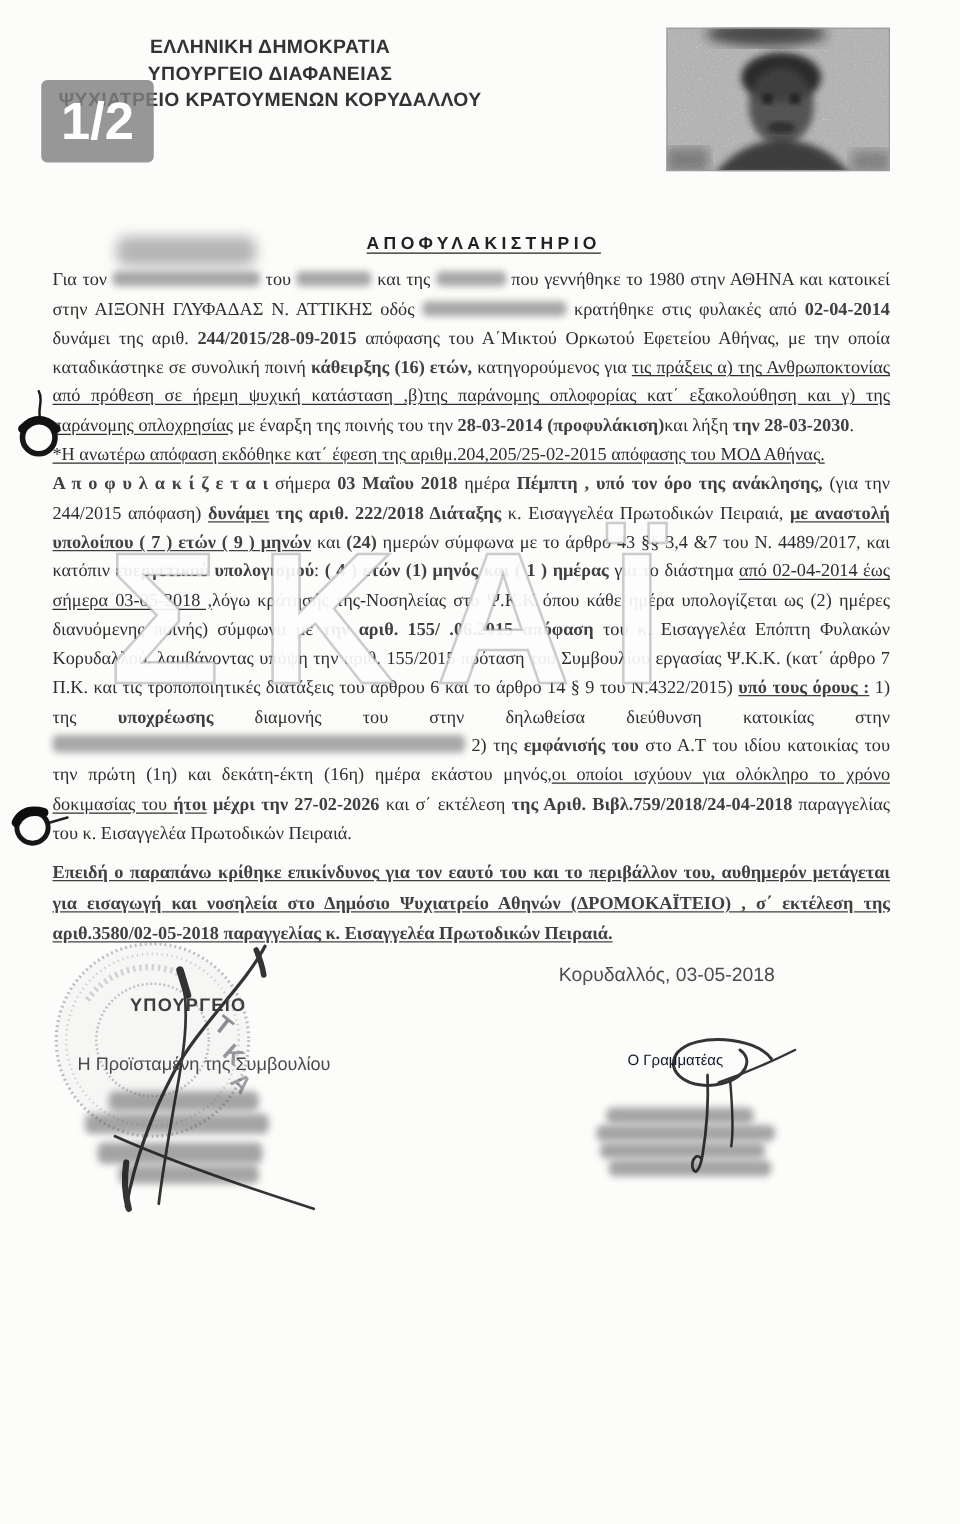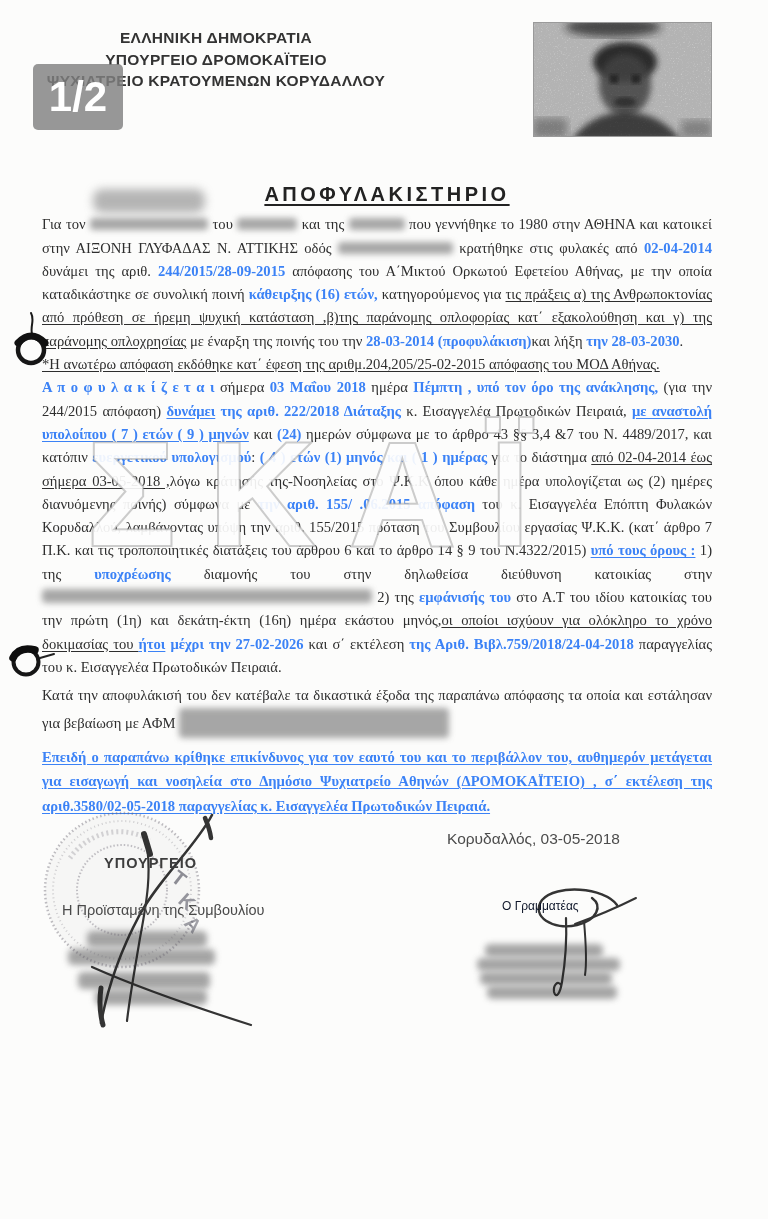--- a/index.html
+++ b/index.html
@@ -9,25 +9,25 @@
   .hdr{position:absolute;left:12px;top:27px;width:408px;text-align:center;z-index:3;
        font-family:"Liberation Sans","DejaVu Sans",sans-serif;font-weight:bold;
        font-size:15.5px;line-height:21.5px;color:#333;letter-spacing:.3px;}
   .badge{position:absolute;left:33px;top:64px;width:90px;height:66px;border-radius:5px;
          background:rgba(128,128,128,.82);z-index:40;display:flex;align-items:center;justify-content:center;
          font-family:"Liberation Sans","DejaVu Sans",sans-serif;font-weight:bold;font-size:42px;color:#fff;}
   .photo{position:absolute;left:533px;top:22px;width:179px;height:115px;z-index:10;}
   
   #content{position:absolute;left:42px;top:183px;width:670px;z-index:3;
            font-size:14.6px;line-height:23.3px;text-align:justify;}
-  .doc-title{font-family:"Liberation Sans","DejaVu Sans",sans-serif;font-weight:bold;font-size:20px;
+  .doc-title{font-family:"Liberation Sans","DejaVu Sans",sans-serif;font-weight:bold;font-size:14px;
              letter-spacing:3.5px;color:#222;text-decoration:underline;text-underline-offset:3px;
              width:fit-content;margin:0 auto 7px auto;transform:translateX(10px);text-align:center;}
   p.doc{margin:0;}
-  .b{font-weight:bold;color:#3b82f6;}
+  .b{font-weight:bold;color:#404040;}
   .u{text-decoration:underline;text-underline-offset:2px;}
   .redact{display:inline-block;background:#8f8f8f;filter:blur(3px);opacity:.78;border-radius:4px;
           height:12px;vertical-align:-1px;}
   .p4{margin-top:5px !important;}
   .p5{margin-top:7px !important;line-height:24.6px;}
   
   .smudge{position:absolute;left:93px;top:189px;width:112px;height:24px;background:#979797;
           filter:blur(5px);opacity:.7;border-radius:9px;z-index:1;}
   
   .wm{position:absolute;left:86px;top:408px;z-index:30;pointer-events:none;
@@ -46,21 +46,21 @@
   .fsvg{position:absolute;left:-42px;top:-60px;width:768px;height:286px;z-index:2;}
   .ring{position:absolute;z-index:25;}
 </style>
 </head>
 <body>
 
 <div id="page">
 
   <div class="hdr">
     <div>ΕΛΛΗΝΙΚΗ ΔΗΜΟΚΡΑΤΙΑ</div>
-    <div>ΥΠΟΥΡΓΕΙΟ ΔΡΟΜΟΚΑΪΤΕΙΟ</div>
+    <div>ΥΠΟΥΡΓΕΙΟ ΔΙΑΦΑΝΕΙΑΣ</div>
     <div>ΨΥΧΙΑΤΡΕΙΟ ΚΡΑΤΟΥΜΕΝΩΝ  ΚΟΡΥΔΑΛΛΟΥ</div>
   </div>
 
   <div class="badge">
     <span>1/2</span>
   </div>
 
   <svg class="photo" viewBox="0 0 179 115">
     <defs>
       <filter id="f2">
@@ -102,21 +102,20 @@
     <path d="M36,24 L50,20" fill="none" stroke="#222" stroke-width="2" stroke-linecap="round"></path>
     <circle cx="22" cy="28" r="12.5" fill="none" stroke="#161616" stroke-width="4"></circle>
     <path d="M9,24 Q15,12 31,16" fill="none" stroke="#0e0e0e" stroke-width="7.5" stroke-linecap="round"></path>
   </svg>
 
   <div id="content">
     <div class="doc-title">ΑΠΟΦΥΛΑΚΙΣΤΗΡΙΟ</div>
     <p class="doc"><span>Για τον </span><span class="redact" style="width: 118px; height: 12px;"></span><span> του </span><span class="redact" style="width: 60px; height: 12px;"></span><span> και της </span><span class="redact" style="width: 56px; height: 12px;"></span><span> που γεννήθηκε το 1980 στην ΑΘΗΝΑ και κατοικεί στην ΑΙΞΟΝΗ ΓΛΥΦΑΔΑΣ Ν. ΑΤΤΙΚΗΣ οδός </span><span class="redact" style="width: 115px; height: 12px;"></span><span> κρατήθηκε στις φυλακές από </span><span class="b">02-04-2014</span><span> δυνάμει της αριθ. </span><span class="b">244/2015/28-09-2015</span><span> απόφασης του Α΄Μικτού Ορκωτού Εφετείου Αθήνας, με την οποία καταδικάστηκε σε συνολική ποινή </span><span class="b">κάθειρξης (16) ετών,</span><span> κατηγορούμενος για </span><span class="u">τις πράξεις α) της Ανθρωποκτονίας από πρόθεση σε ήρεμη ψυχική κατάσταση ,β)της παράνομης οπλοφορίας κατ΄ εξακολούθηση και γ) της παράνομης οπλοχρησίας</span><span> με έναρξη της ποινής του την </span><span class="b">28-03-2014 (προφυλάκιση)</span><span>και λήξη </span><span class="b">την 28-03-2030</span><span>.</span></p>
     <p class="doc"><span class="u">*Η ανωτέρω απόφαση εκδόθηκε κατ΄ έφεση της αριθμ.204,205/25-02-2015 απόφασης του ΜΟΔ Αθήνας.</span></p>
     <p class="doc"><span class="b">Α π ο φ υ λ α κ ί ζ ε τ α ι</span><span> σήμερα </span><span class="b">03 Μαΐου 2018</span><span> ημέρα </span><span class="b">Πέμπτη , υπό τον όρο της ανάκλησης,</span><span> (για την 244/2015 απόφαση) </span><span class="b u">δυνάμει</span><span class="b"> της αριθ. 222/2018 Διάταξης</span><span> κ. Εισαγγελέα Πρωτοδικών Πειραιά, </span><span class="b u">με αναστολή υπολοίπου ( 7 ) ετών ( 9 ) μηνών</span><span> και </span><span class="b">(24)</span><span> ημερών σύμφωνα με το άρθρο 43 §§ 3,4 &amp;7 του Ν. 4489/2017, και κατόπιν </span><span class="b">ευεργετικού υπολογισμού</span><span>: </span><span class="b">( 4 ) ετών (1) μηνός και ( 1 ) ημέρας</span><span> για το διάστημα </span><span class="u">από 02-04-2014 έως σήμερα 03-05-2018 ,</span><span>λόγω κράτησής της-Νοσηλείας στο Ψ.Κ.Κ όπου κάθε ημέρα υπολογίζεται ως (2) ημέρες διανυόμενης ποινής) σύμφωνα με </span><span class="b">την αριθ. 155/ .06.2015 απόφαση</span><span> του κ. Εισαγγελέα Επόπτη Φυλακών Κορυδαλλού, λαμβάνοντας υπόψη την αριθ. 155/2015 πρόταση του Συμβουλίου εργασίας Ψ.Κ.Κ. (κατ΄ άρθρο 7 Π.Κ. και τις τροποποιητικές διατάξεις του άρθρου 6 και το άρθρο 14 § 9 του Ν.4322/2015) </span><span class="b u">υπό τους όρους :</span><span> 1) της </span><span class="b">υποχρέωσης</span><span> διαμονής του στην δηλωθείσα διεύθυνση κατοικίας στην </span><span class="redact" style="width: 330px; height: 14px;"></span><span> 2) της </span><span class="b">εμφάνισής του</span><span> στο Α.Τ του ιδίου κατοικίας του την πρώτη (1η) και δεκάτη-έκτη (16η) ημέρα εκάστου μηνός,</span><span class="u">οι οποίοι ισχύουν για ολόκληρο το χρόνο δοκιμασίας του </span><span class="b u">ήτοι</span><span> </span><span class="b">μέχρι την 27-02-2026</span><span> και σ΄ εκτέλεση </span><span class="b">της Αριθ. Βιβλ.759/2018/24-04-2018</span><span> παραγγελίας του κ. Εισαγγελέα Πρωτοδικών Πειραιά.</span></p>
-    <p class="doc p4"><span>  Κατά την αποφυλάκισή του δεν κατέβαλε τα δικαστικά έξοδα της παραπάνω απόφασης τα οποία και εστάλησαν για βεβαίωση με ΑΦΜ </span><span class="redact" style="width: 270px; height: 30px; vertical-align: -10px;"></span></p>
     <p class="doc p5"><span class="b u">Επειδή ο παραπάνω κρίθηκε επικίνδυνος για τον εαυτό του και το περιβάλλον του, αυθημερόν μετάγεται για εισαγωγή και νοσηλεία στο Δημόσιο Ψυχιατρείο Αθηνών (ΔΡΟΜΟΚΑΪΤΕΙΟ) , σ΄ εκτέλεση της αριθ.3580/02-05-2018 παραγγελίας κ. Εισαγγελέα Πρωτοδικών Πειραιά.</span></p>
 
     <div class="footer">
       <div class="f-date sans">Κορυδαλλός,  03-05-2018</div>
       <div class="f-approved sans">ΥΠΟΥΡΓΕΙΟ</div>
       <div class="f-left sans">Η Προϊσταμένη της Συμβουλίου</div>
       <div class="f-right sans">Ο Γραμματέας</div>
 
       <div class="bar" style="left:45px;top:109px;width:120px;height:16px"></div>
       <div class="bar" style="left:26px;top:127px;width:147px;height:16px"></div>

